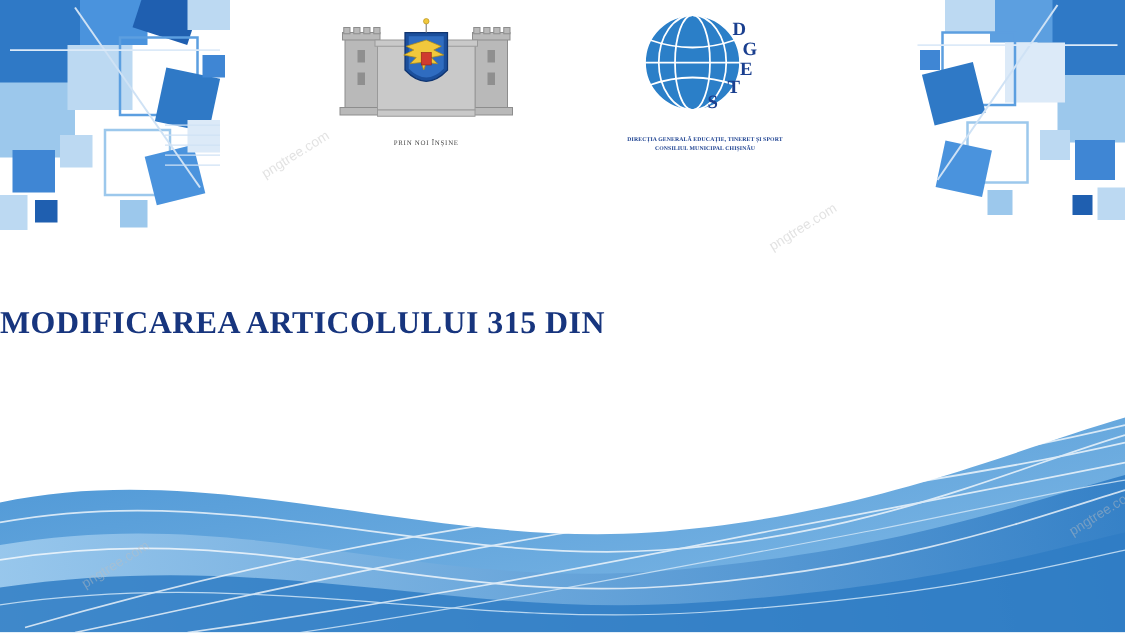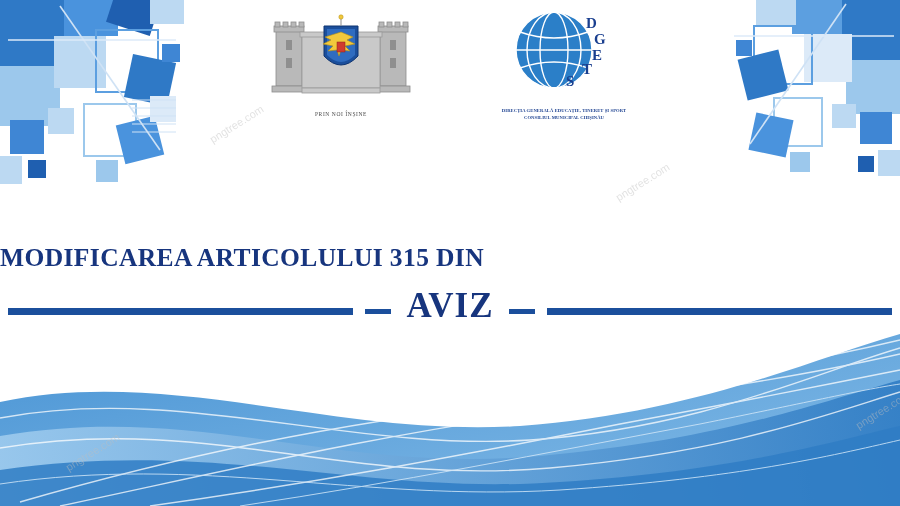--- a/index.html
+++ b/index.html
@@ -266,27 +266,20 @@
       </svg>
       <div class="dgets-caption">DIRECȚIA GENERALĂ EDUCAȚIE, TINERET ȘI SPORT</div>
       <div class="dgets-caption" style="margin-top:0">CONSILIUL MUNICIPAL CHIȘINĂU</div>
     </div>
   </div>
 
   <div class="title-block">
     <div class="title-line">MODIFICAREA ARTICOLULUI 315 DIN</div>
   </div>
 
-  <div class="aviz-row">
-    <div class="rule rule-left"></div>
-    <div class="rule-dash dash-l"></div>
-    <div class="aviz-text">AVIZ</div>
-    <div class="rule-dash dash-r"></div>
-    <div class="rule rule-right"></div>
-  </div>
 
   <svg class="wave" viewBox="0 0 900 200" preserveAspectRatio="none">
     <defs>
       <linearGradient id="wg1" x1="0" y1="0" x2="1" y2="1">
         <stop offset="0%" stop-color="#3f8ed2"></stop>
         <stop offset="100%" stop-color="#7fb9e6"></stop>
       </linearGradient>
       <linearGradient id="wg2" x1="0" y1="0" x2="1" y2="0">
         <stop offset="0%" stop-color="#9ecbee"></stop>
         <stop offset="100%" stop-color="#2f7cc4"></stop>

